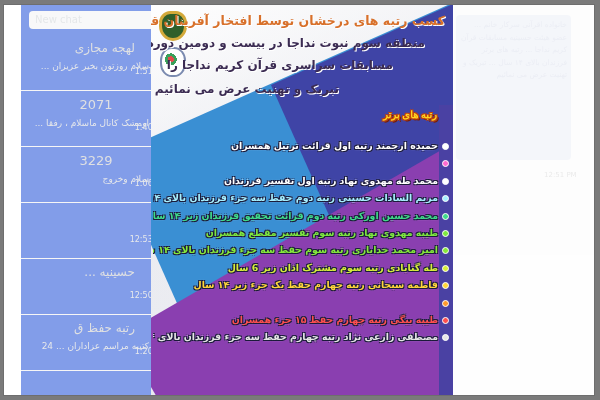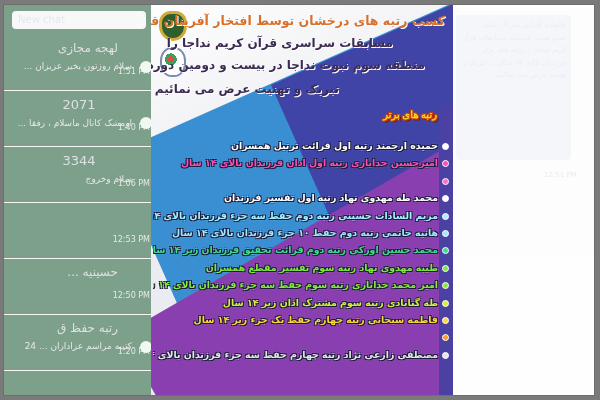--- a/index.html
+++ b/index.html
@@ -6,22 +6,22 @@
   html, body { width: 600px; height: 400px; overflow: hidden; background: #7a7a7a; }
   body { font-family: "DejaVu Sans", sans-serif; position: relative; }
 
   .frame {
     position: absolute; left: 3px; top: 4px; width: 592px; height: 392px;
     background: #ffffff; border: 1px solid #6e6e6e; overflow: hidden;
   }
 
   
   .chatlist {
-    position: absolute; left: 0; top: 0; width: 150px; height: 100%;
-    background: #14532d; opacity: 0.55;
+    position: absolute; left: 17px; top: 0; width: 150px; height: 100%;
+    background: #1d4ed8; opacity: 0.55;
   }
   .search {
     margin: 6px 8px; height: 18px; border-radius: 4px; background: #f3f4f5;
     color: #d0d4d8; font-size: 10px; line-height: 18px; padding-left: 6px;
   }
   .chat { position: relative; height: 56px; border-bottom: 1px solid #f0f0f0; padding: 6px 8px; }
   .chat .name { font-size: 12px; color: #c7c9cb; direction: rtl; text-align: right; padding-right: 28px; white-space: nowrap; overflow: hidden; }
   .chat .name.ltr { direction: ltr; text-align: center; padding: 0; font-size: 13px; }
   .chat .time { position: absolute; right: 4px; top: 8px; font-size: 8px; color: #d7d9db; margin-top: 24px; }
   .chat .preview { font-size: 9px; color: #d6d8da; direction: rtl; text-align: right; margin-top: 6px; white-space: nowrap; overflow: hidden; padding-right: 14px; }
@@ -102,21 +102,21 @@
       <div class="preview">سلام روزتون بخیر عزیزان ...</div>
       <div class="badge"></div>
     </div>
     <div class="chat">
       <div class="name ltr">2071</div>
       <div class="time">1:40 PM</div>
       <div class="preview">اومشک کانال ماسلام ، رفقا ...</div>
       <div class="badge"></div>
     </div>
     <div class="chat">
-      <div class="name ltr">3344</div>
+      <div class="name ltr">3229</div>
       <div class="time">1:06 PM</div>
       <div class="preview">سلام وخروج</div>
     </div>
     <div class="chat">
       <div class="name"></div>
       <div class="time">12:53 PM</div>
     </div>
     <div class="chat">
       <div class="name">حسینیه ...</div>
       <div class="time">12:50 PM</div>
@@ -143,36 +143,35 @@
 
     <div class="logo army">
         <div class="shield"></div>
       </div>
     <div class="logo quran">
         <div class="mark"></div>
       </div>
 
     <div class="title-lines">
       <div class="tl tl1">کسب رتبه های درخشان توسط افتخار آفرینان قرآنی</div>
+      <div class="tl tl2">منطقه سوم نبوت نداجا در بیست و دومین  دوره</div>
       <div class="tl tl3">مسابقات سراسری قرآن کریم نداجا را</div>
-      <div class="tl tl2">منطقه سوم نبوت نداجا در بیست و دومین  دوره</div>
       <div class="tl tl4">تبریک و تهنیت عرض می نمائیم</div>
     </div>
 
     <div class="top-badge">رتبه های برتر</div>
 
     <div class="ranks" id="ranks">
         <div class="rank" style="color: rgb(255, 255, 255);"><span class="dot" style="background: rgb(255, 255, 255);"></span><span>حمیده ارجمند رتبه اول قرائت ترتیل همسران</span></div>
-        <div class="rank" style="color: rgb(255, 77, 184);"><span class="dot" style="background: rgb(255, 77, 184);"></span><span>امیرحسین خدایاری رتبه اول اذان فرزندان بالای ۱۴ سال</span></div>
         <div class="rank" style="color: rgb(255, 106, 208);"><span class="dot" style="background: rgb(255, 106, 208);"></span></div>
         <div class="rank" style="color: rgb(255, 255, 255);"><span class="dot" style="background: rgb(255, 255, 255);"></span><span>محمد طه مهدوی نهاد رتبه اول تفسیر فرزندان</span></div>
         <div class="rank" style="color: rgb(167, 240, 255);"><span class="dot" style="background: rgb(167, 240, 255);"></span><span>مریم السادات حسینی رتبه دوم حفظ سه جزء فرزندان بالای ۱۴ سال</span></div>
-        <div class="rank" style="color: rgb(159, 232, 255);"><span class="dot" style="background: rgb(159, 232, 255);"></span><span>هانیه حاتمی رتبه دوم حفظ ۱۰ جزء فرزندان بالای ۱۴ سال</span></div>
         <div class="rank" style="color: rgb(63, 220, 138);"><span class="dot" style="background: rgb(63, 220, 138);"></span><span>محمد حسین اورکی رتبه دوم قرائت تحقیق فرزندان زیر ۱۴ سال</span></div>
         <div class="rank" style="color: rgb(126, 232, 63);"><span class="dot" style="background: rgb(126, 232, 63);"></span><span>طیبه مهدوی نهاد رتبه سوم تفسیر مقطع همسران</span></div>
         <div class="rank" style="color: rgb(134, 234, 58);"><span class="dot" style="background: rgb(134, 234, 58);"></span><span>امیر محمد خدایاری رتبه سوم حفظ سه جزء فرزندان بالای ۱۴ سال</span></div>
-        <div class="rank" style="color: rgb(215, 238, 58);"><span class="dot" style="background: rgb(215, 238, 58);"></span><span>طه گنابادی رتبه سوم مشترک اذان زیر ۱۴ سال</span></div>
+        <div class="rank" style="color: rgb(215, 238, 58);"><span class="dot" style="background: rgb(215, 238, 58);"></span><span>طه گنابادی رتبه سوم مشترک اذان زیر 6 سال</span></div>
         <div class="rank" style="color: rgb(255, 214, 58);"><span class="dot" style="background: rgb(255, 214, 58);"></span><span>فاطمه سبحانی رتبه چهارم حفظ یک جزء زیر ۱۴ سال</span></div>
         <div class="rank" style="color: rgb(255, 154, 46);"><span class="dot" style="background: rgb(255, 154, 46);"></span></div>
+        <div class="rank" style="color: rgb(255, 79, 79);"><span class="dot" style="background: rgb(255, 79, 79);"></span><span>طیبه بیگی رتبه چهارم حفظ ۱۵ جزء همسران</span></div>
         <div class="rank" style="color: rgb(230, 230, 230);"><span class="dot" style="background: rgb(230, 230, 230);"></span><span>مصطفی زارعی نژاد رتبه چهارم حفظ سه جزء فرزندان بالای ۱۴ سال</span></div>
       </div>
   </div>
 </div>
 
 </body></html>

